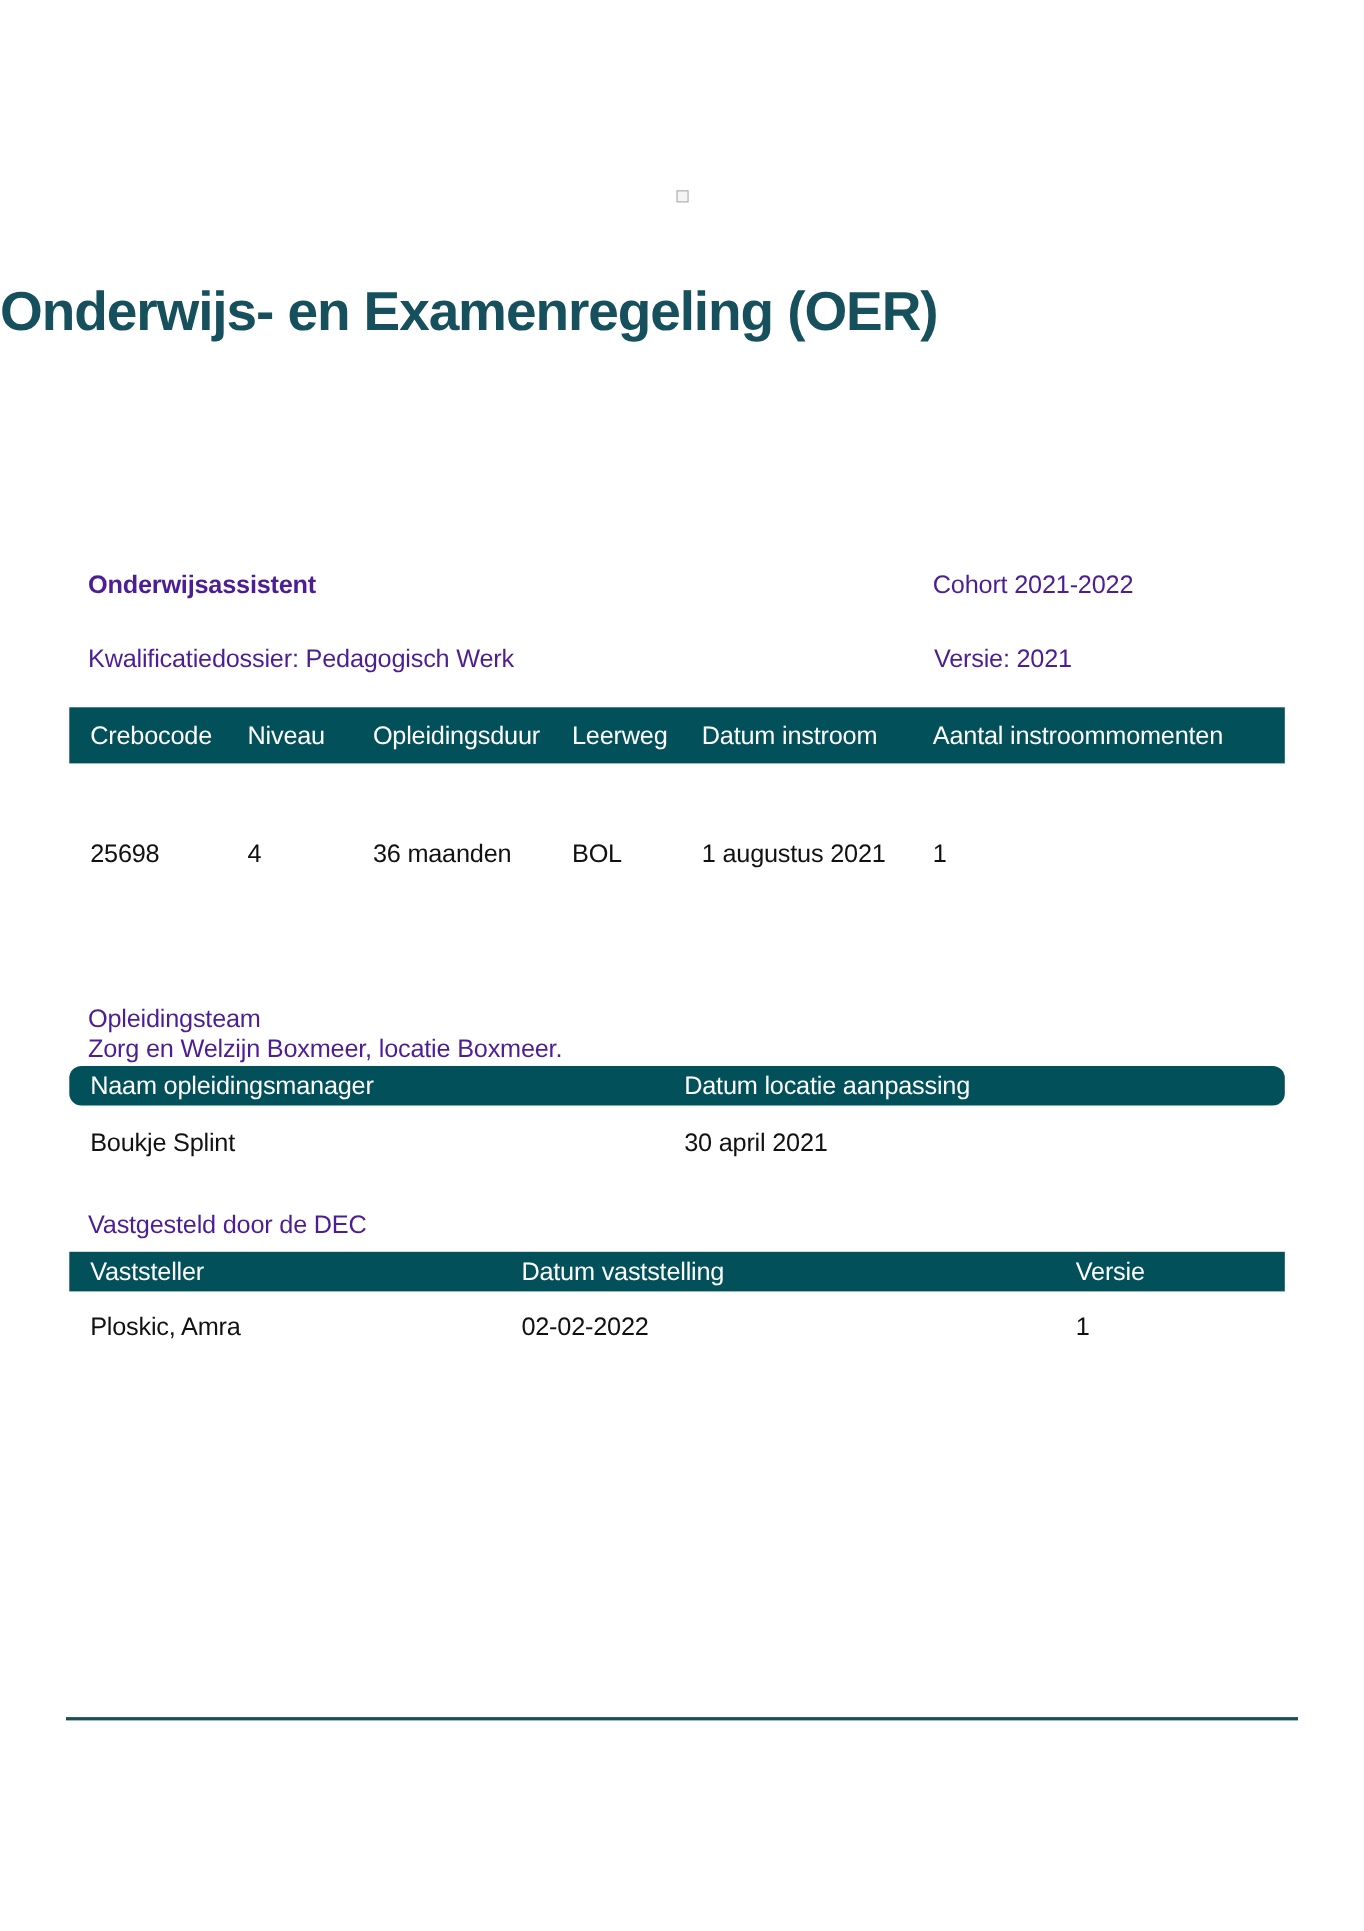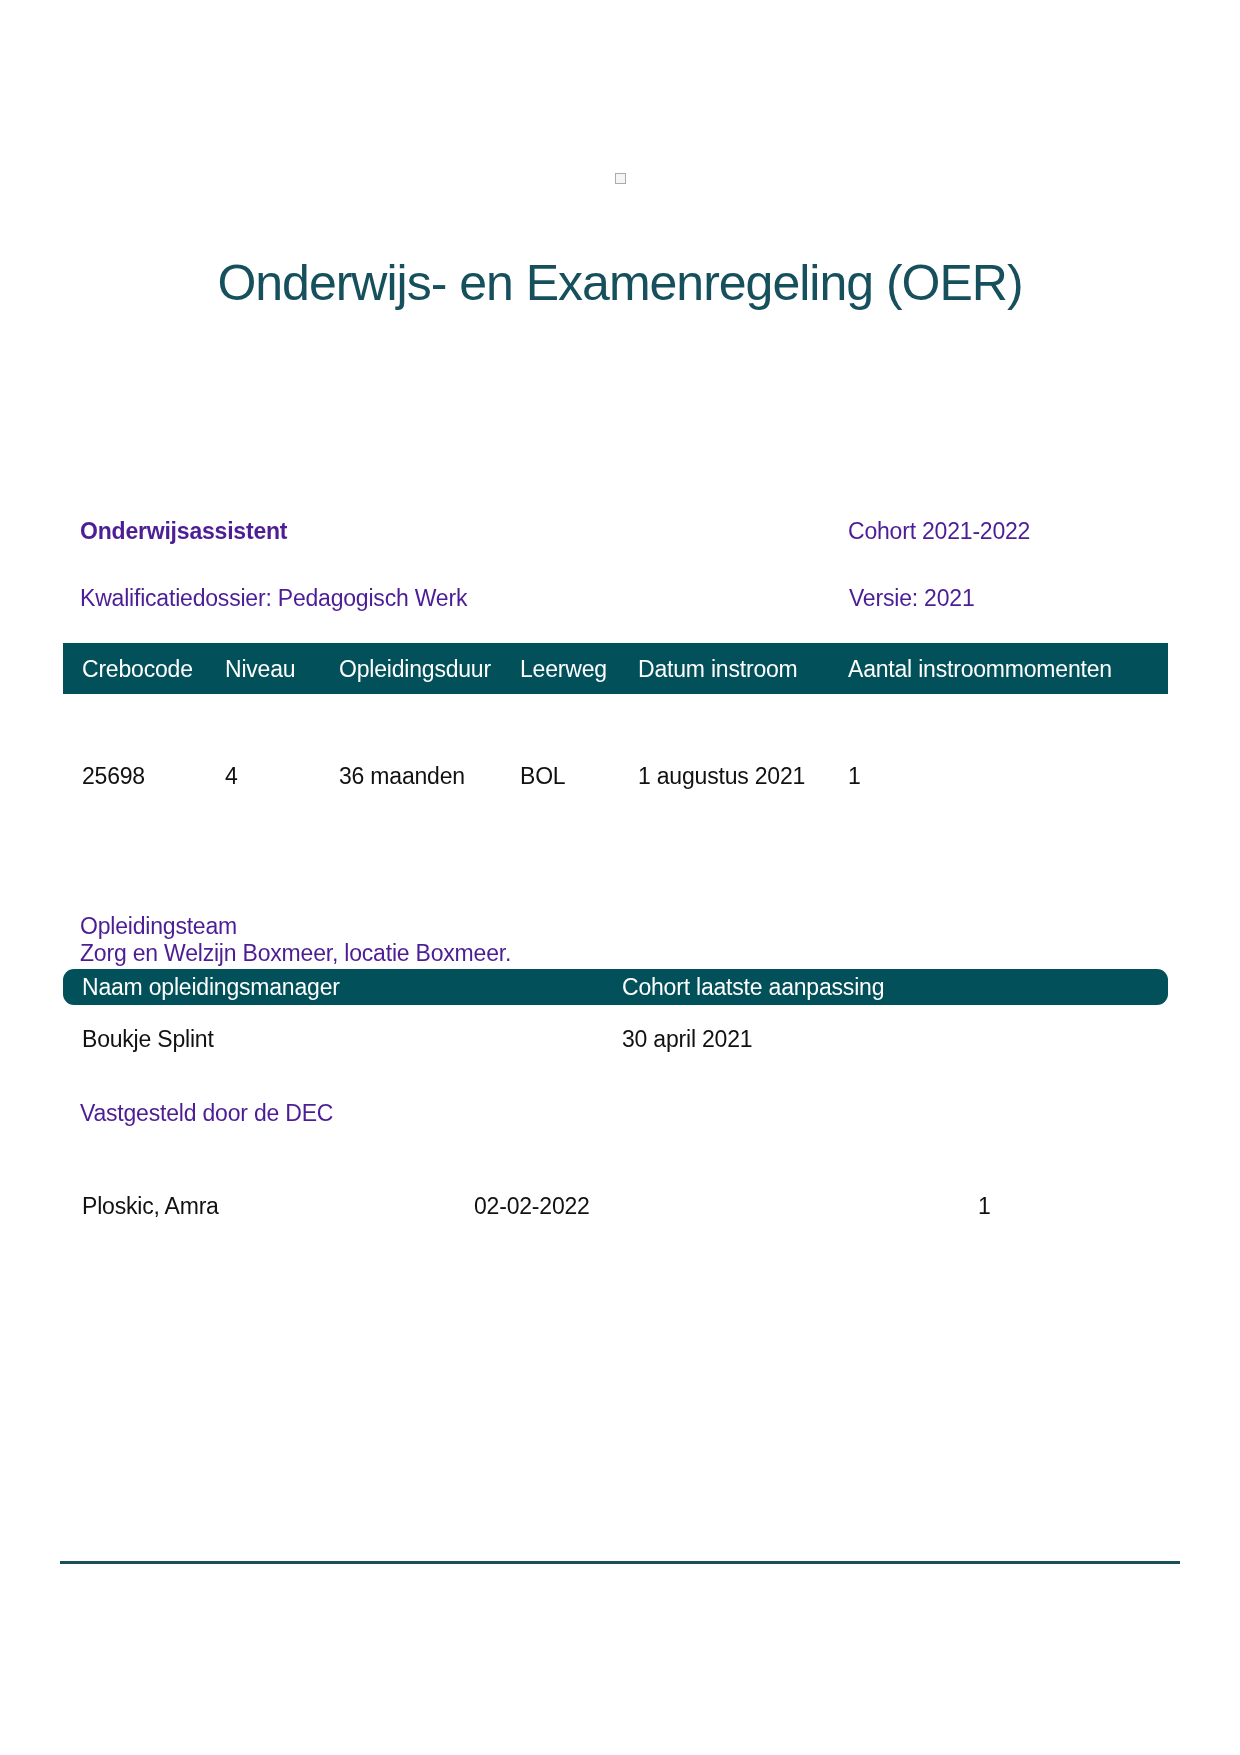--- a/index.html
+++ b/index.html
@@ -13,22 +13,22 @@
   }
   .abs{position:absolute;}
   
   .img-placeholder{
     left:615px;top:173px;width:9px;height:9px;
     border:1px solid #ababab;background:#f5f5f5;
   }
   
   .doc-title{
     left:0;top:254px;width:1240px;
-    text-align:center;
-    font-size:50px;font-weight:normal;letter-spacing:-1px;
+    text-align:left;
+    font-size:50px;font-weight:bold;letter-spacing:-1px;
     color:#17505d;
     white-space:nowrap;
   }
   .body-text{
     font-size:23px;line-height:27px;letter-spacing:-0.2px;
     white-space:nowrap;color:#4c1d95;
   }
   .bold{font-weight:bold;}
   
   .bar{
@@ -91,29 +91,34 @@
     <span class="cell t1-c3">BOL</span>
     <span class="cell t1-c4">1 augustus 2021</span>
     <span class="cell t1-c5">1</span>
   </div>
 
   <div class="abs body-text" style="left:80px;top:913px;">Opleidingsteam</div>
   <div class="abs body-text" style="left:80px;top:940px;">Zorg en Welzijn Boxmeer, locatie Boxmeer.</div>
 
   <div class="abs bar bar2">
     <span class="cell t2-c0">Naam opleidingsmanager</span>
-    <span class="cell t2-c1">Cohort laatste aanpassing</span>
+    <span class="cell t2-c1">Datum locatie aanpassing</span>
   </div>
   <div class="abs trow row2">
     <span class="cell t2-c0">Boukje Splint</span>
     <span class="cell t2-c1">30 april 2021</span>
   </div>
 
   <div class="abs body-text" style="left:80px;top:1100px;">Vastgesteld door de DEC</div>
 
+  <div class="abs bar bar3">
+    <span class="cell t3-c0">Vaststeller</span>
+    <span class="cell t3-c1">Datum vaststelling</span>
+    <span class="cell t3-c2">Versie</span>
+  </div>
   <div class="abs trow row3">
     <span class="cell t3-c0">Ploskic, Amra</span>
     <span class="cell t3-c1">02-02-2022</span>
     <span class="cell t3-c2">1</span>
   </div>
 
   <div class="abs footer-line"></div>
 
 </div>
 

